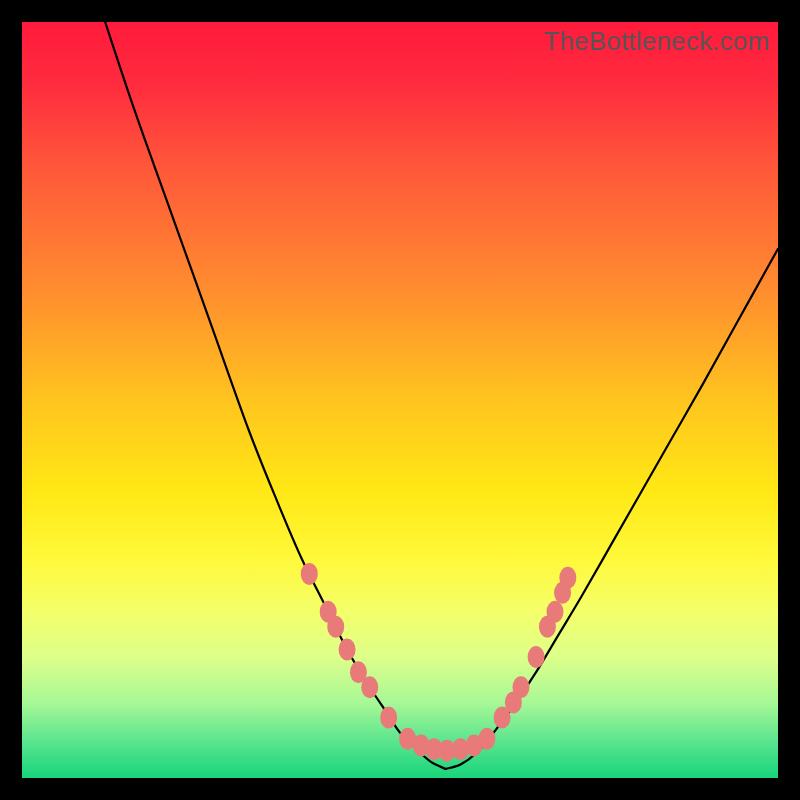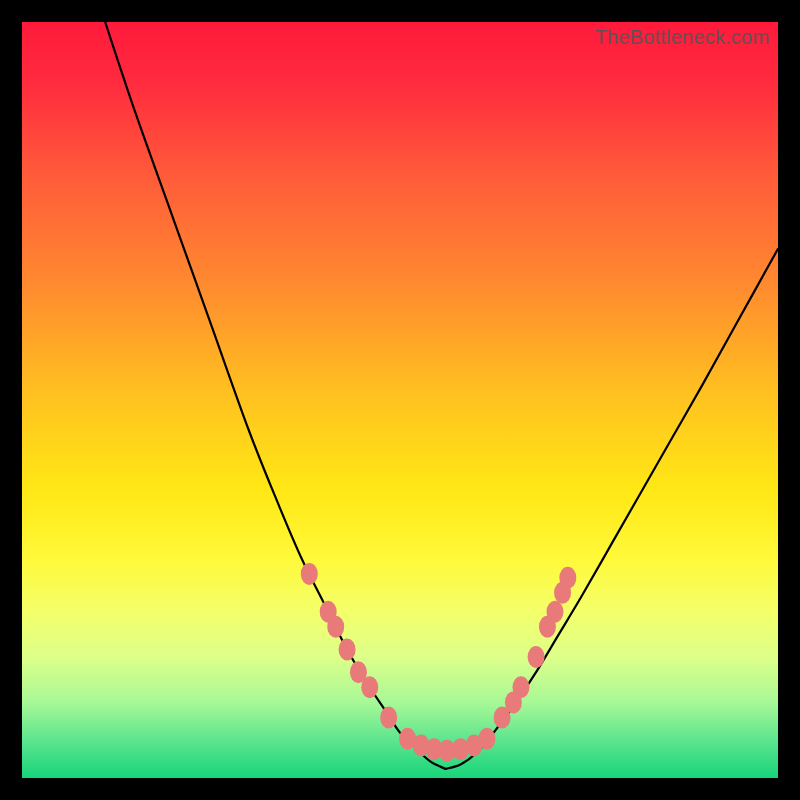--- a/index.html
+++ b/index.html
@@ -23,21 +23,21 @@
     top: 22px;
     width: 756px;
     height: 756px;
     overflow: hidden;
   }
   .watermark {
     position: absolute;
     top: 4px;
     right: 8px;
     color: #555;
-    font-size: 20px;
+    font-size: 26px;
     font-weight: 500;
     letter-spacing: 0.2px;
     z-index: 20;
     font-family: Arial, Helvetica, sans-serif;
   }
   svg { display:block; }
 </style>
 </head>
 <body>
 

